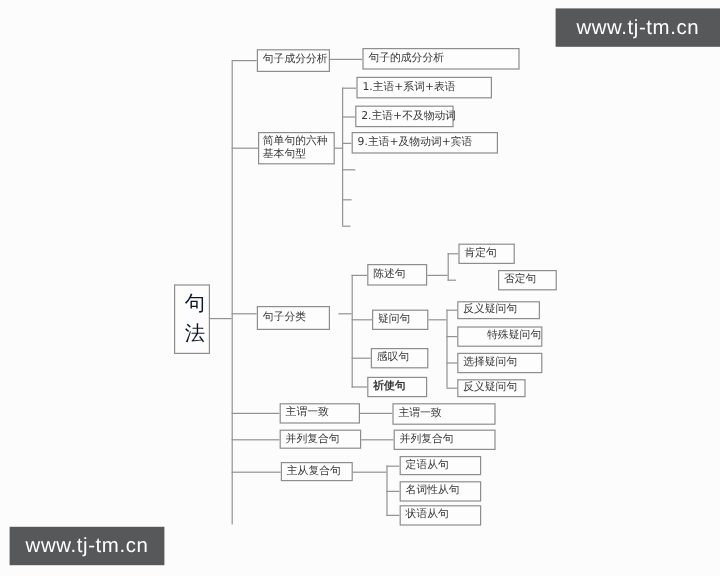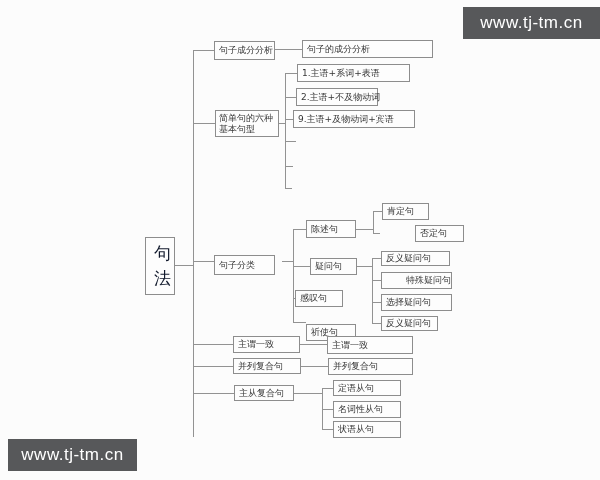--- a/index.html
+++ b/index.html
@@ -69,23 +69,23 @@
   <div class="hl" style="left:372px;top:258px;width:9px;"></div>
   <div class="box" style="left:381px;top:251px;width:69px;height:15px;">反义疑问句</div>
   <div class="hl" style="left:372px;top:280px;width:9px;"></div>
   <div class="box" style="left:381px;top:272px;width:71px;height:17px;padding-left:24px;">特殊疑问句</div>
   <div class="hl" style="left:372px;top:302px;width:9px;"></div>
   <div class="box" style="left:381px;top:294px;width:71px;height:17px;">选择疑问句</div>
   <div class="hl" style="left:372px;top:323px;width:9px;"></div>
   <div class="box" style="left:381px;top:316px;width:57px;height:15px;">反义疑问句</div>
 
   <div class="hl" style="left:293px;top:298px;width:16px;"></div>
-  <div class="box" style="left:295px;top:290px;width:48px;height:17px;">感叹句</div>
+  <div class="box" style="left:309px;top:290px;width:48px;height:17px;">感叹句</div>
   <div class="hl" style="left:293px;top:322px;width:13px;"></div>
-  <div class="box" style="left:306px;top:324px;width:50px;height:17px;">祈使句</div>
+  <div class="box" style="left:306px;top:314px;width:50px;height:17px;font-weight:bold;">祈使句</div>
 
   <div class="hl" style="left:193px;top:344px;width:40px;"></div>
   <div class="box" style="left:233px;top:336px;width:67px;height:17px;">主谓一致</div>
   <div class="hl" style="left:300px;top:344px;width:27px;"></div>
   <div class="box" style="left:327px;top:336px;width:86px;height:18px;">主谓一致</div>
 
   <div class="hl" style="left:193px;top:366px;width:40px;"></div>
   <div class="box" style="left:233px;top:358px;width:68px;height:16px;">并列复合句</div>
   <div class="hl" style="left:301px;top:366px;width:27px;"></div>
   <div class="box" style="left:328px;top:358px;width:85px;height:17px;">并列复合句</div>

